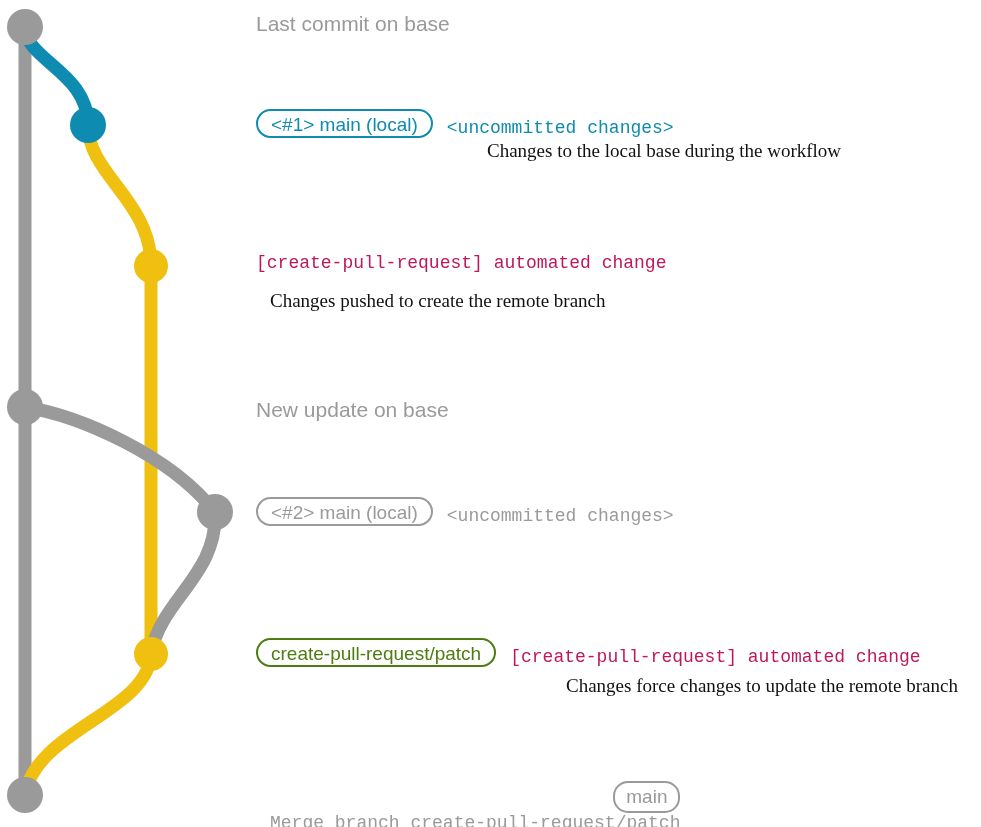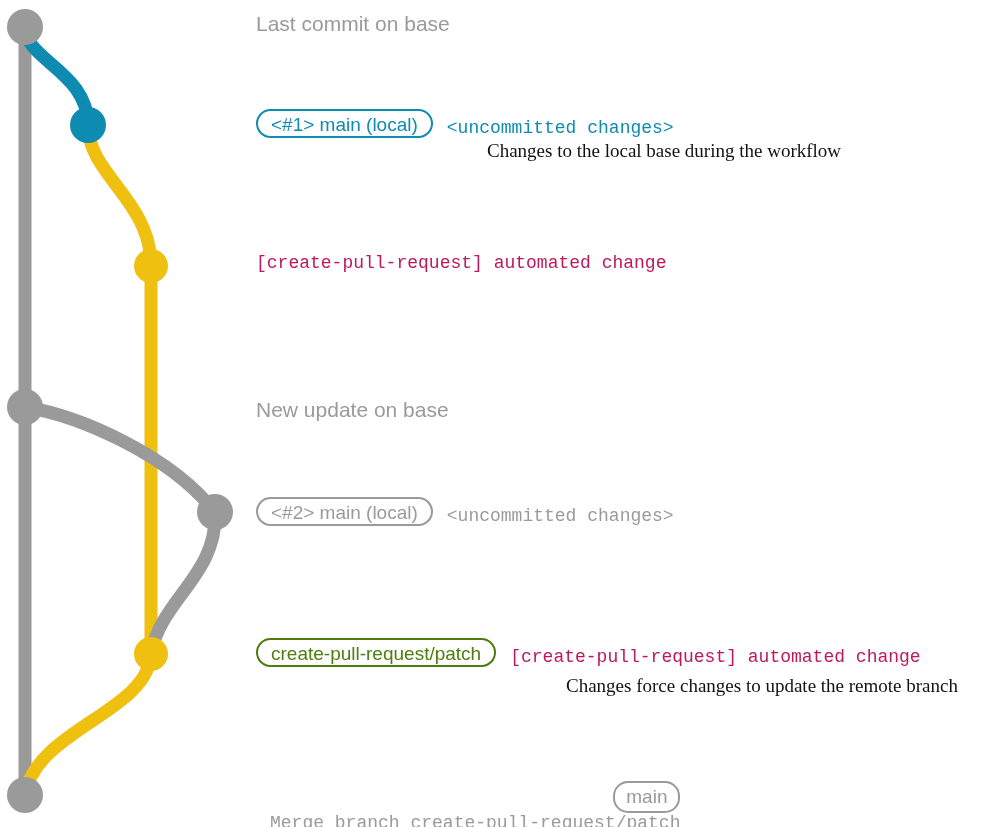--- a/index.html
+++ b/index.html
@@ -121,20 +121,21 @@
 
   <div class="row" style="left:256px; top:109px;">
     <span class="pill blue">&lt;#1&gt; main (local)</span>
     <span class="subject blue">&lt;uncommitted changes&gt;</span>
   </div>
   <div class="note" style="left:487px; top:140px;">Changes to the local base during the workflow</div>
 
   <div class="row" style="left:256px; top:253px;">
     <span class="subject yellow nogap">[create-pull-request] automated change</span>
   </div>
+  <div class="note" style="left:270px; top:290px;">Changes pushed to create the remote branch</div>
 
   <div class="row" style="left:256px; top:398px;">
     <span class="plain-heading">New update on base</span>
   </div>
 
   <div class="row" style="left:256px; top:497px;">
     <span class="pill gray">&lt;#2&gt; main (local)</span>
     <span class="subject gray">&lt;uncommitted changes&gt;</span>
   </div>
 

